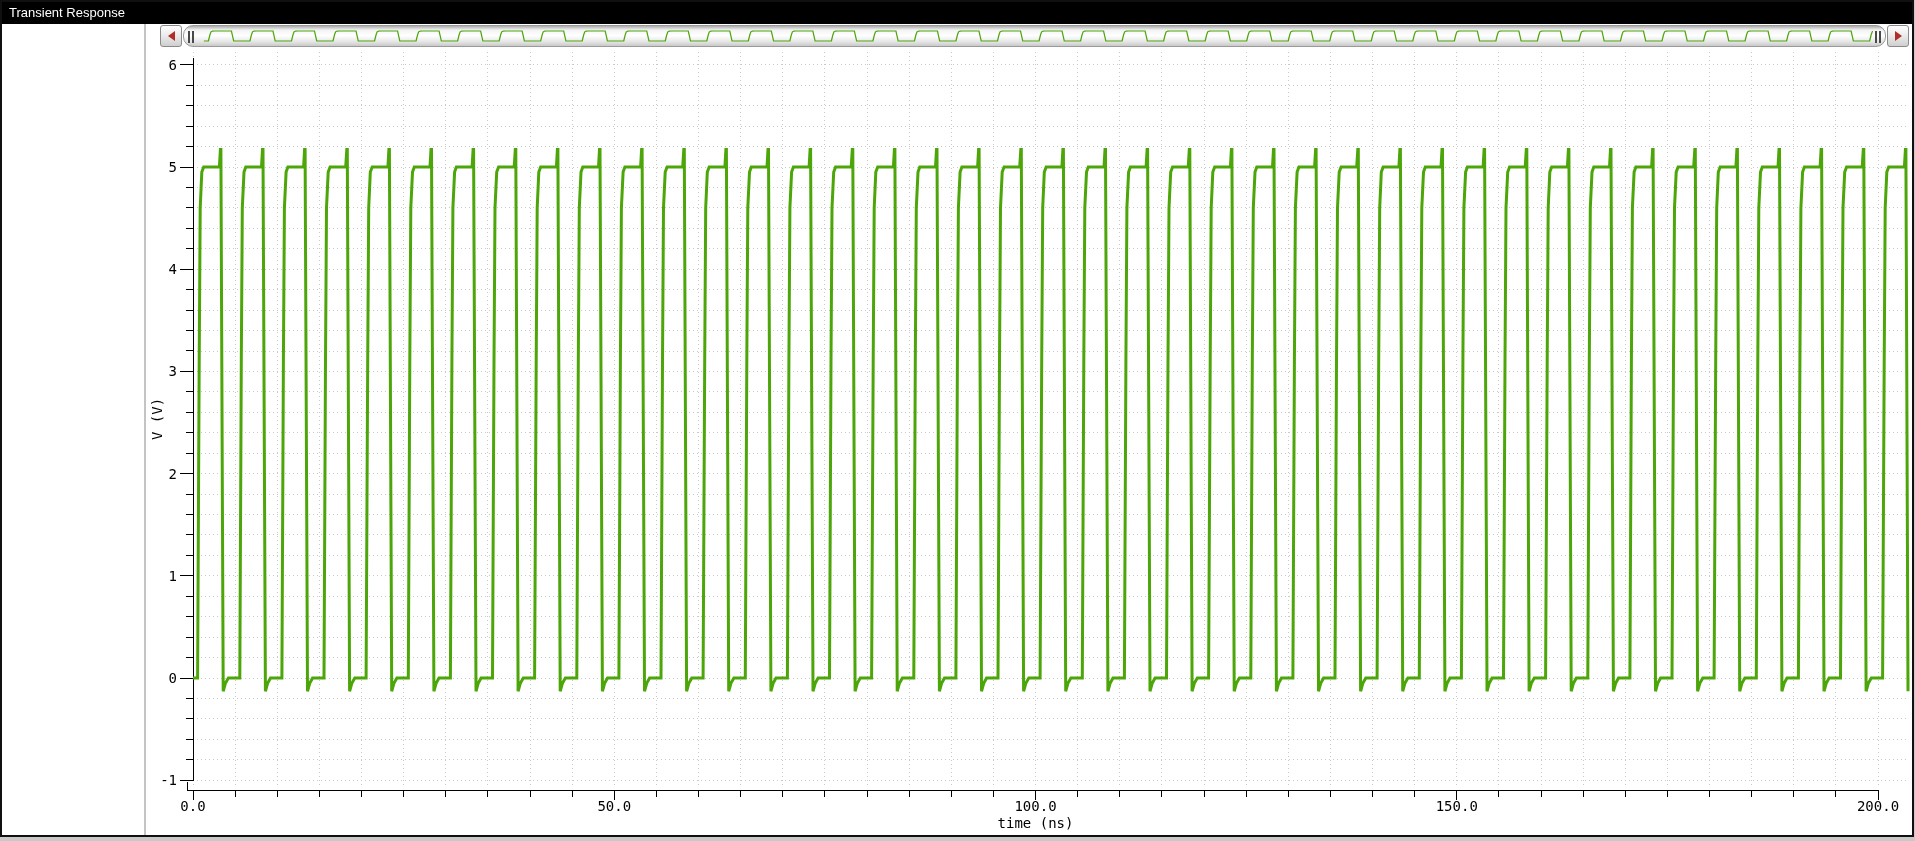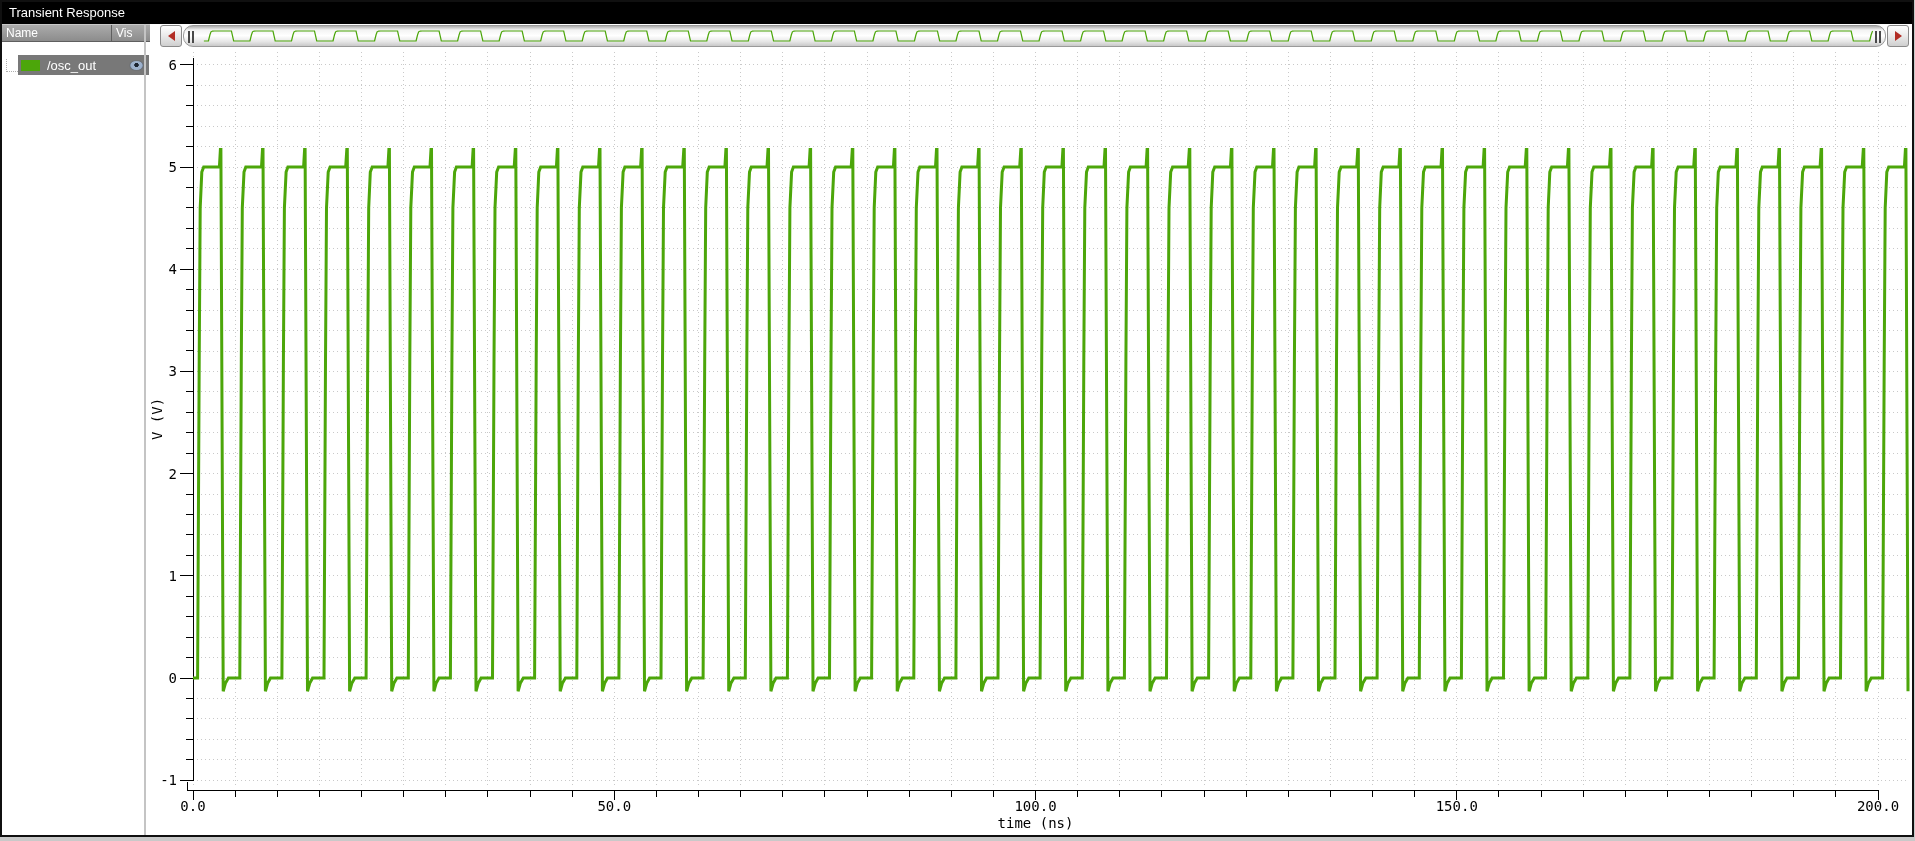--- a/index.html
+++ b/index.html
@@ -41,34 +41,20 @@
 </head>
 <body>
 
 <div class="frame">
   <div class="win">
 
     <div class="titlebar">
       <span>Transient Response</span>
     </div>
 
-    <div class="panel">
-      <div class="panel-header">
-        <div class="ph-cell ph-name">Name</div>
-        <div class="ph-cell ph-vis">Vis</div>
-      </div>
-      <div class="sig-row">
-        <div class="tree-stub"></div>
-        <div class="sig-sel">
-          <div class="swatch" id="sig-swatch" style="background: rgb(76, 166, 10);"></div>
-          <div class="sig-name">/osc_out</div>
-          <div class="eye"></div>
-        </div>
-      </div>
-    </div>
     <div class="splitter"></div>
 
     <div class="overview">
       <div class="ov-btn">
         <div class="tri-l"></div>
       </div>
       <div class="ov-track">
         <div class="grip grip-l">
             <span></span>
             <span></span>

